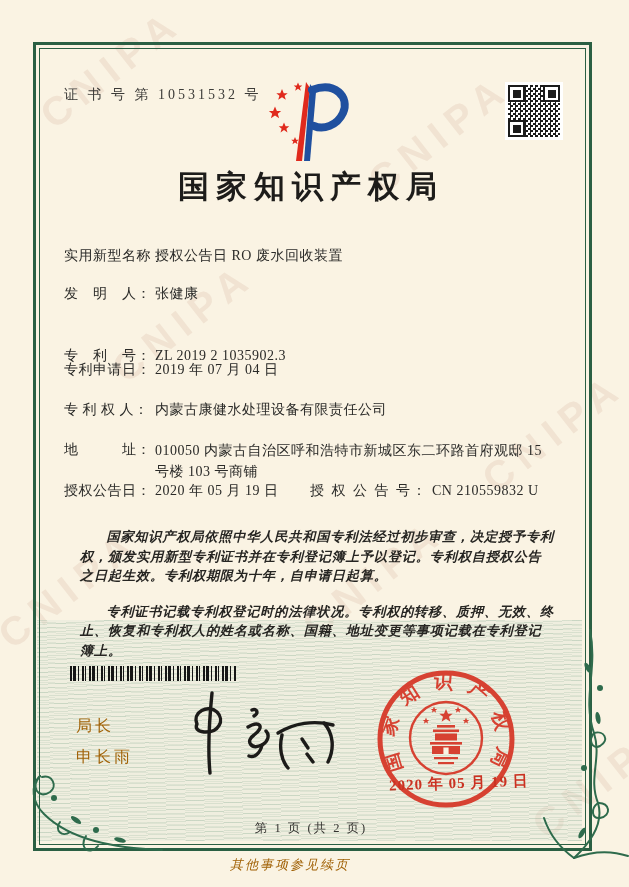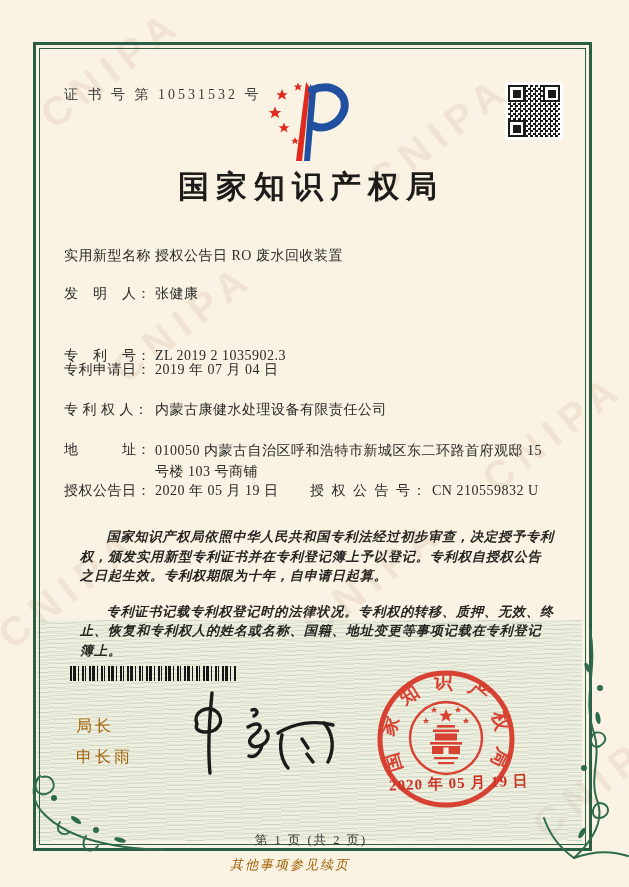--- a/index.html
+++ b/index.html
@@ -77,21 +77,21 @@
   .official-title{top:716px;} .official-name{top:747px;}
   .signature{position:absolute; left:190px; top:683px;}
 
   .seal{position:absolute; left:371px; top:664px; mix-blend-mode:multiply; opacity:0.96;}
   .seal-text{font-size:19px; font-weight:700; letter-spacing:14px;
     font-family:"Liberation Serif","DejaVu Serif",serif; fill:var(--seal-red,#d63a2a);}
   .seal-date{position:absolute; left:389px; top:774px; font-size:15px; font-weight:700;
     color:#cb3222; letter-spacing:1px; transform:rotate(-2deg); z-index:4; white-space:nowrap;}
 
   .page-number{position:absolute; left:0; width:622px; top:820px; text-align:center;
-    font-size:12.5px; letter-spacing:2px; color:#33322f;margin-top:12px;}
+    font-size:12.5px; letter-spacing:2px; color:#33322f;}
   .continuation{position:absolute; left:180px; width:220px; top:856px; text-align:center;
     font-size:13px; font-style:italic; letter-spacing:2px; color:#a16207;}
 
   .orn{position:absolute; z-index:4; pointer-events:none;}
   .orn-bl{left:24px; top:766px;} .orn-br{left:540px; top:628px;}
 </style>
 </head>
 <body>
 
 <div class="page">

